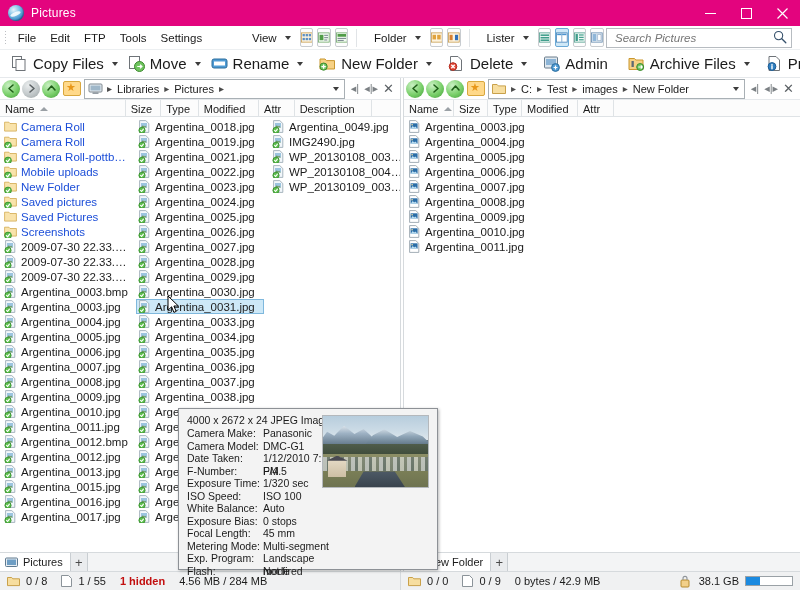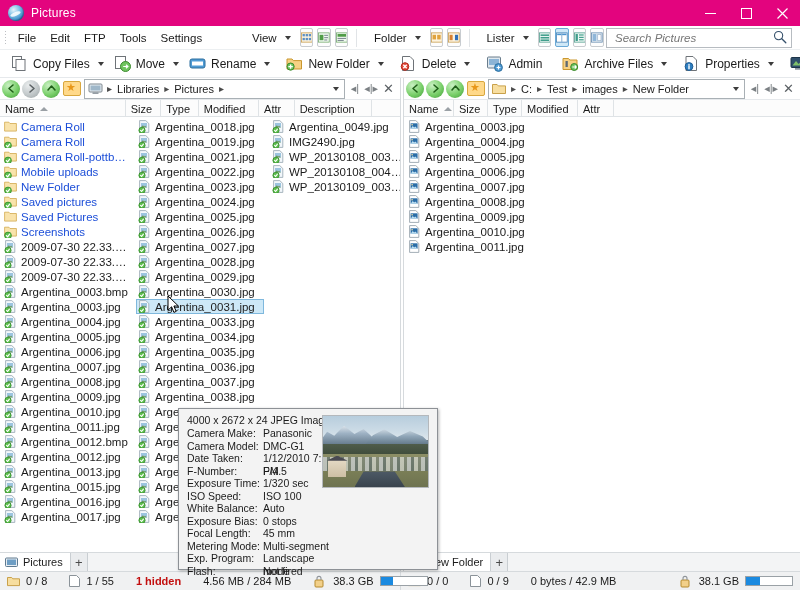--- a/index.html
+++ b/index.html
@@ -142,21 +142,21 @@
     align-items: center;
     padding-left: 3px;
     border-bottom: 1px solid #e6e9ec;
   }
   .tb-btn {
     display: flex; align-items: center;
     padding: 2px 4px 2px 4px;
     height: 24px;
     white-space: nowrap;
   }
-  .tb-btn .lbl { font-size: 12px; color:#1b1b1b; margin-left: 5px; }
+  .tb-btn .lbl { font-size: 15px; color:#1b1b1b; margin-left: 5px; }
   .tb-sep { width:1px; height:20px; background:#e1e4e7; margin:0 4px; }
   .ticon { width:17px; height:17px; position:relative; flex:0 0 17px; }
 
   
   .panes {
     flex: 1 1 auto;
     display: flex;
     min-height: 0;
     position: relative;
   }
@@ -302,21 +302,20 @@
   .statusbar {
     height: 19px; flex: 0 0 19px;
     background: #f0f1f2;
     border-top: 1px solid #d6dadd;
     display: flex;
   }
   .sb-half {
     display:flex; align-items:center;
     font-size: 11px; color:#1b1b1b;
     min-width:0;
-    gap:8px;
   }
   .sb-half.left { width: 400px; flex: 0 0 400px; }
   .sb-half.right { flex: 1 1 auto; border-left:1px solid #d6dadd; }
   .sb-cell {
     display:flex;align-items:center;
     padding: 0 7px;
     height:19px;
     white-space: nowrap;
   }
   .sb-cell.red { color:#c20f0f; font-weight:bold; }
@@ -1561,32 +1560,20 @@
       <div class="sb-cell">
         <span style="width:11px;height:12px;margin-right:6px;display:inline-block">
           <svg width="11" height="12" viewBox="0 0 11 12">
               <path d="M0.5 0.5 h7 l3 3 v8 h-10 z" fill="#fff" stroke="#8b9399"></path>
             </svg>
         </span>
         <span>1 / 55</span>
       </div>
       <div class="sb-cell red">1 hidden</div>
       <div class="sb-cell">4.56 MB / 284 MB</div>
-      <div class="sb-cell" style="margin-left:auto">
-        <span class="lock-ic">
-          <svg width="14" height="13" viewBox="0 0 14 13">
-              <rect x="2" y="5" width="8" height="7" rx="1" fill="#f2d08a" stroke="#b58a2e"></rect>
-              <path d="M4 5 V3.4 a2 2 0 0 1 4 0 V5" fill="none" stroke="#8f9499" stroke-width="1.1"></path>
-            </svg>
-        </span>
-        <span style="margin-left:6px">38.3 GB</span>
-        <span class="drivebar">
-            <i id="lbar" style="width: 28%;"></i>
-          </span>
-      </div>
     </div>
     <div class="sb-half right">
       <div class="sb-cell">
         <span style="width:13px;height:11px;margin-right:6px;display:inline-block">
           <svg width="13" height="11" viewBox="0 0 13 11">
               <path d="M0.5 1.5 h4.2 l1.1 1.3 h6.7 v6.8 h-12 z" fill="#f7dea0" stroke="#c9a14a"></path>
             </svg>
         </span>
         <span>0 / 0</span>
       </div>

